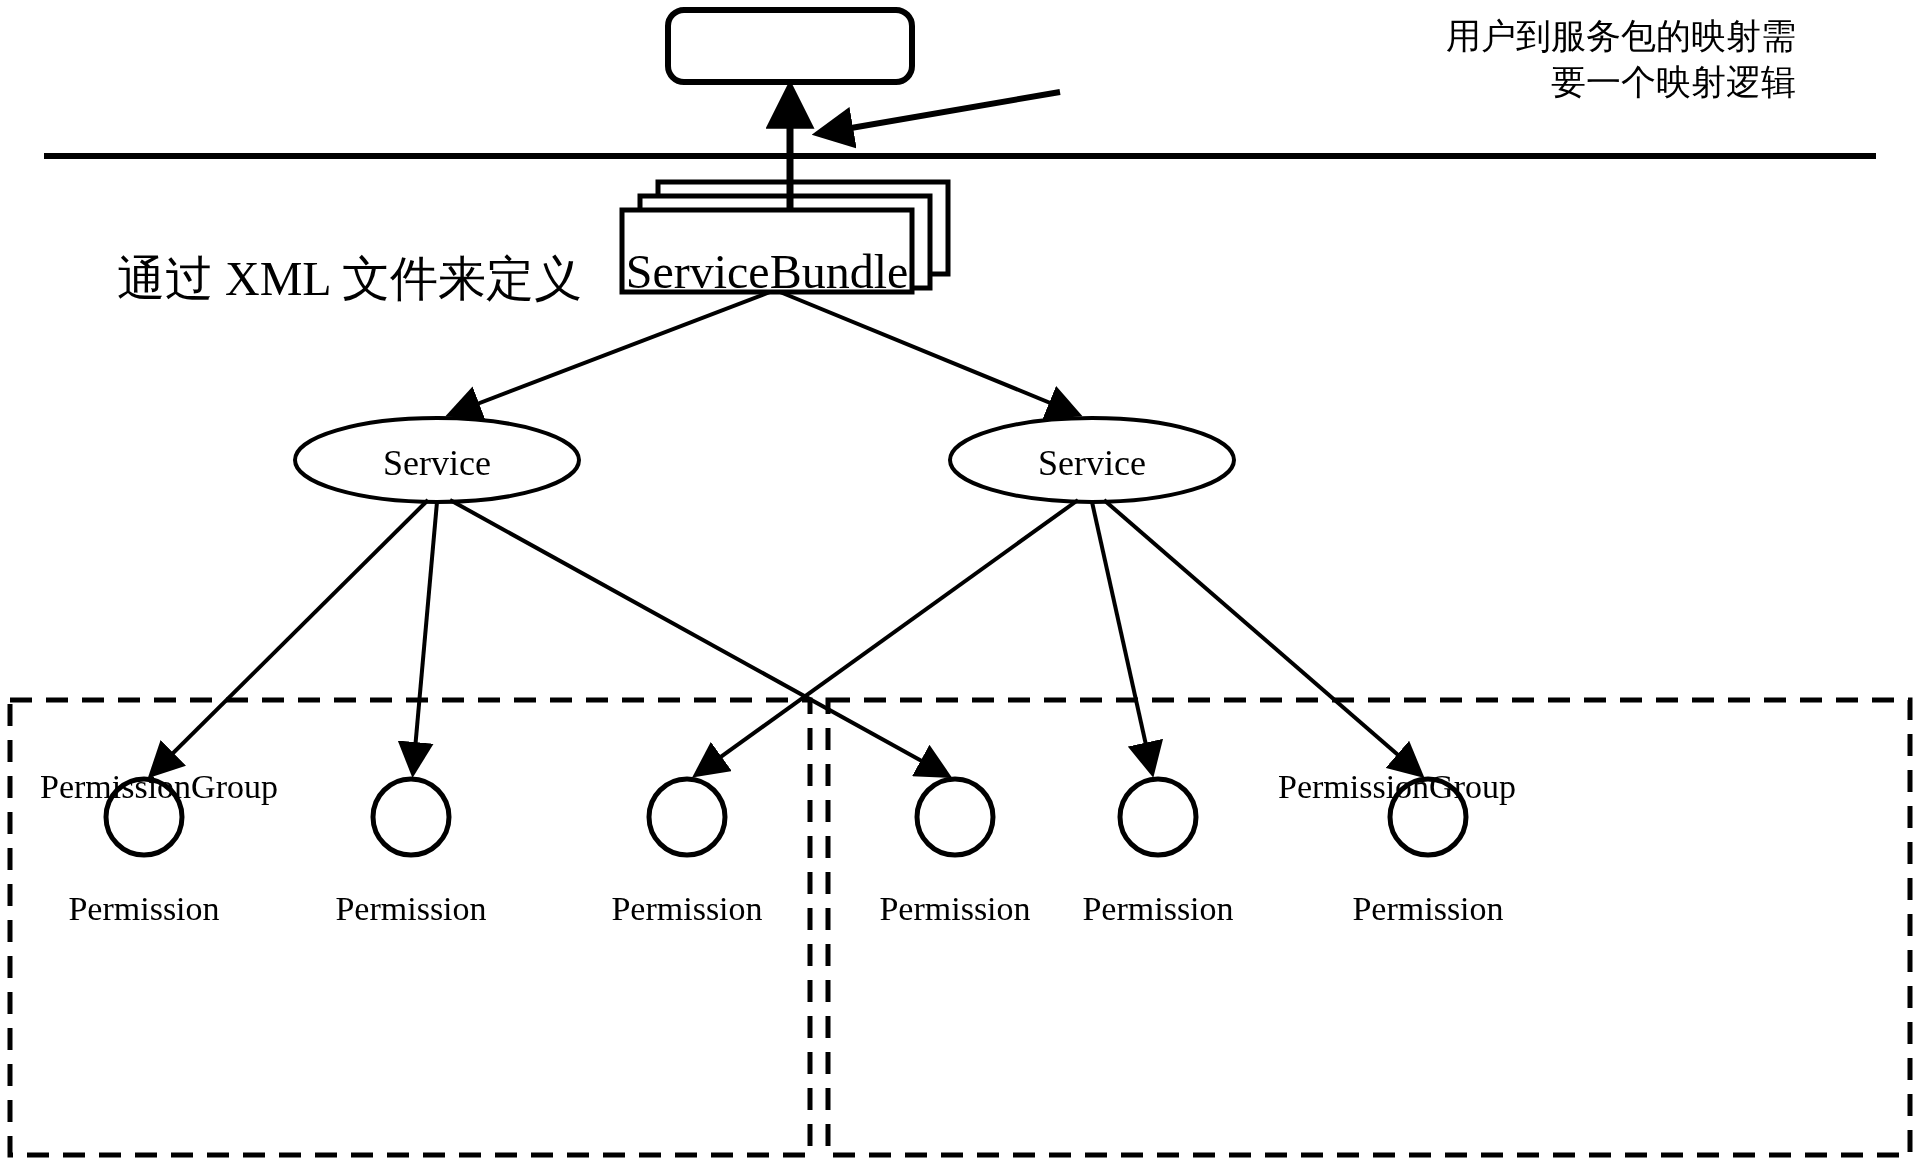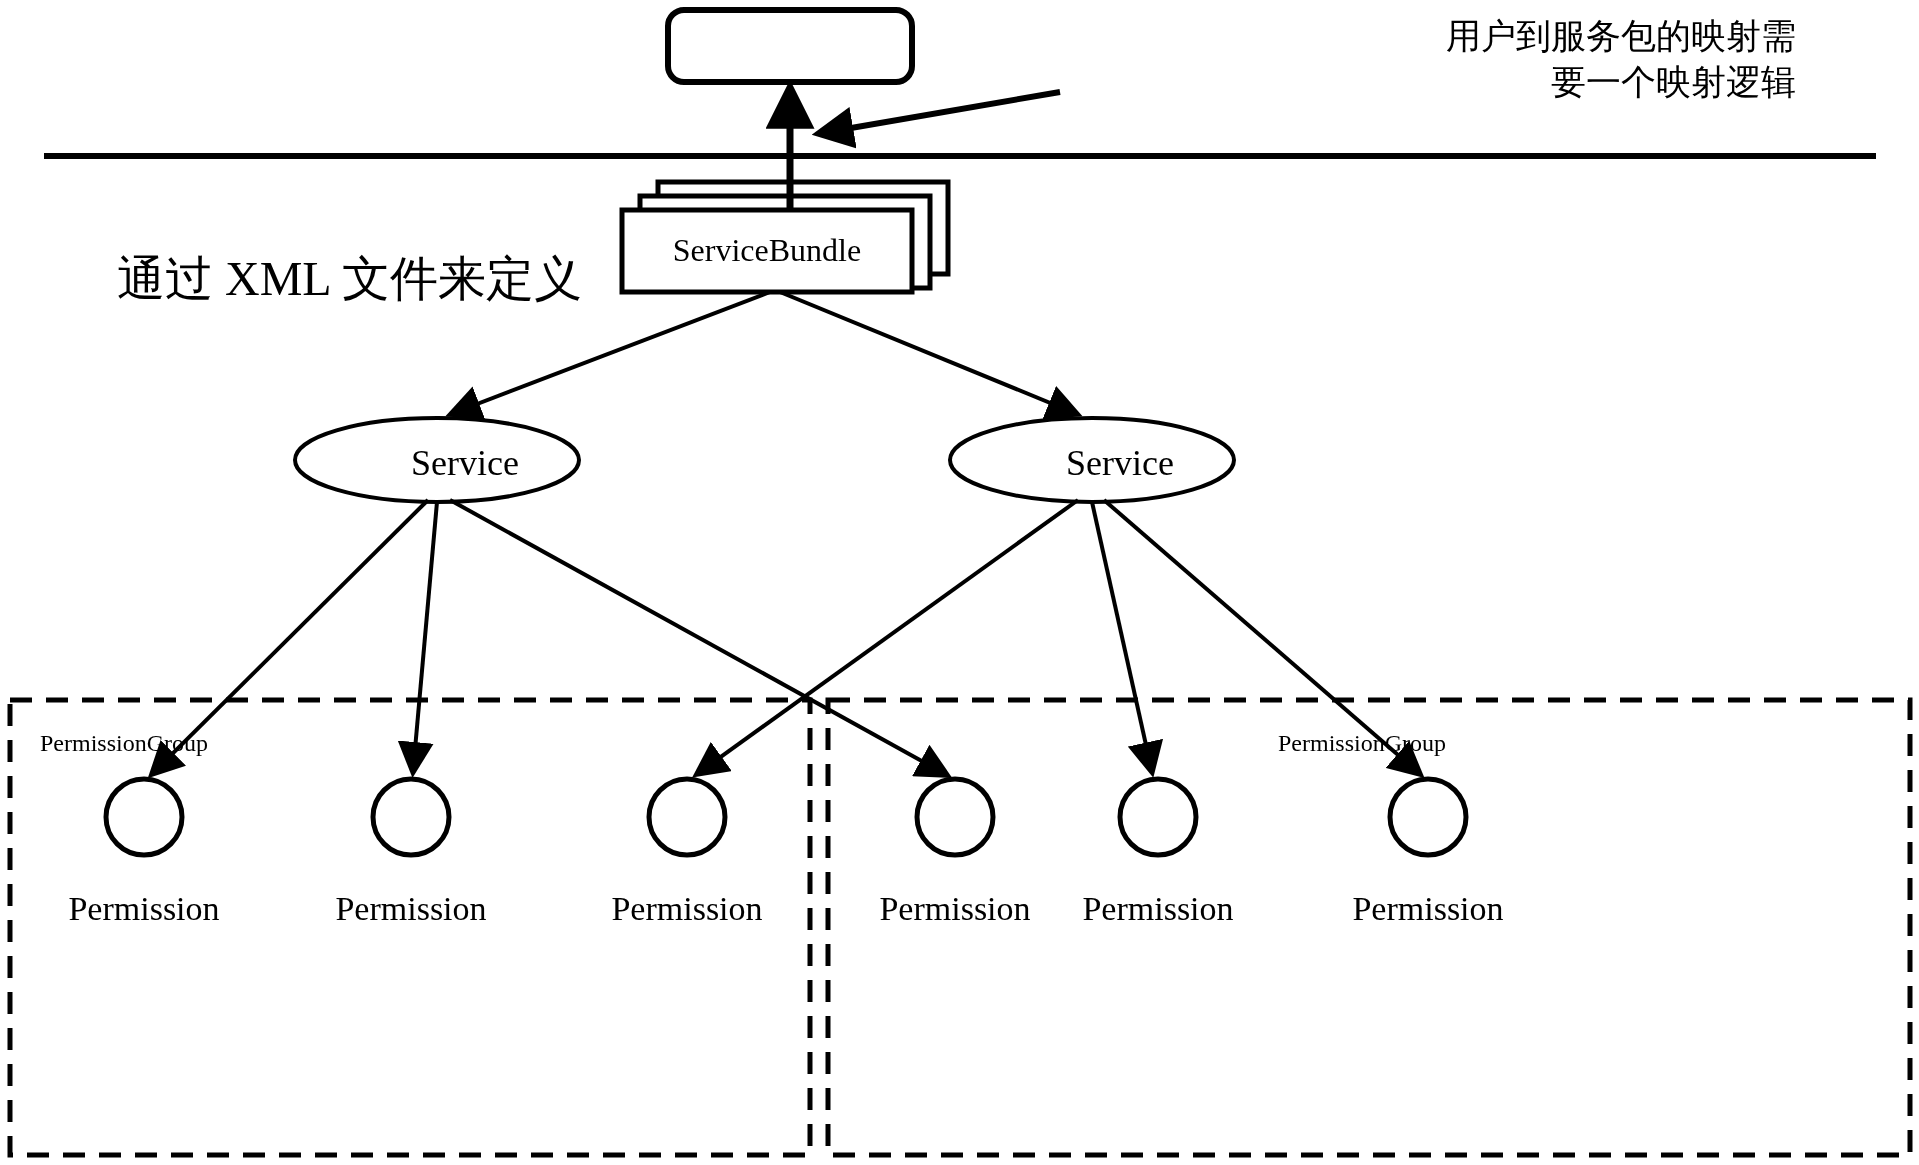--- a/index.html
+++ b/index.html
@@ -44,33 +44,34 @@
     white-space: nowrap;
     margin-left: 31px;
   }
   .user-text {
     position: absolute;
     font-size: 35px;
     white-space: nowrap;
   }
   .bundle-text {
     position: absolute;
-    font-size: 32px;
+    font-size: 48px;
     white-space: nowrap;
+    margin-top: 12px;
   }
   .service-text {
     position: absolute;
     font-size: 36px;
     white-space: nowrap;
-    padding-left: 28px;
   }
   .pg-text {
     position: absolute;
-    font-size: 24px;
+    font-size: 34px;
     white-space: nowrap;
+    margin-top: 38px;
   }
   .perm-text {
     position: absolute;
     font-size: 34px;
     white-space: nowrap;
   }
 </style>
 </head>
 <body>
 

